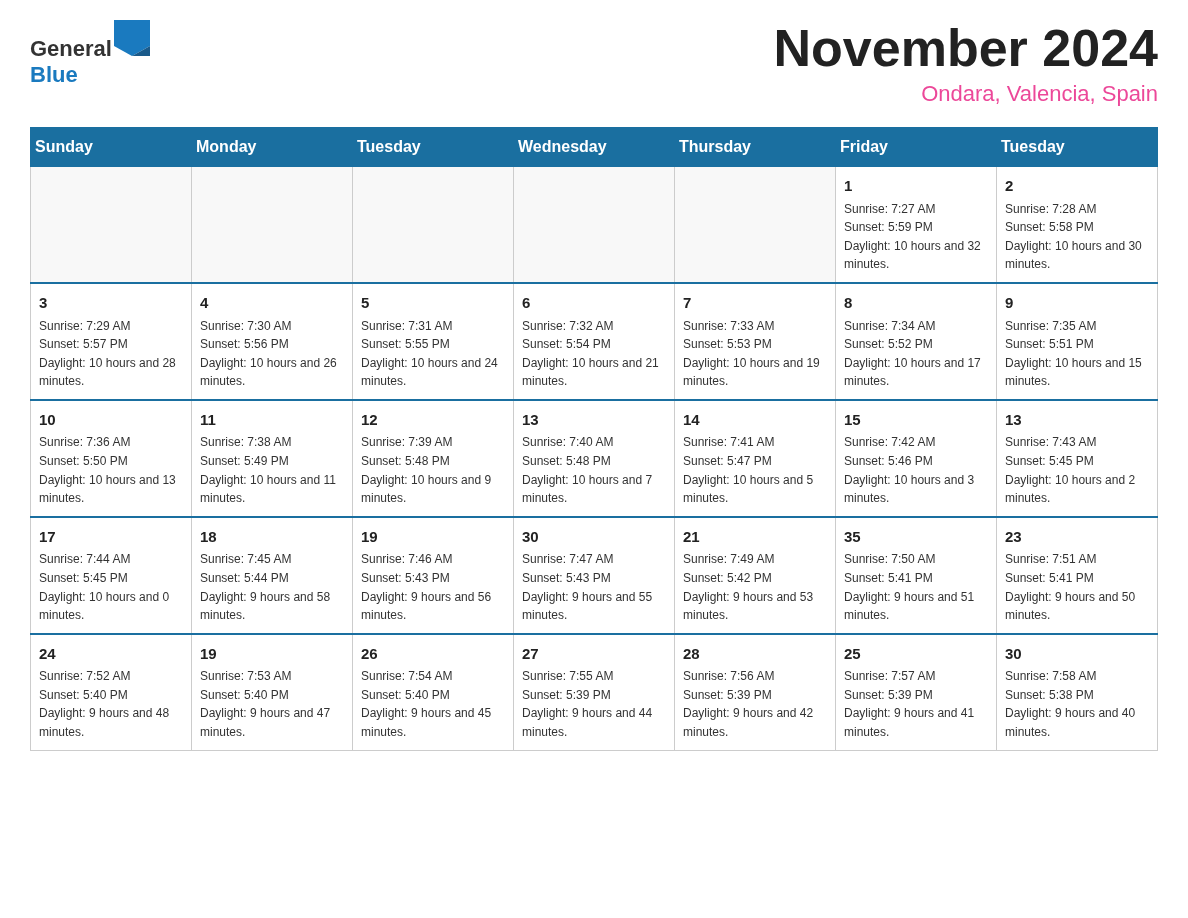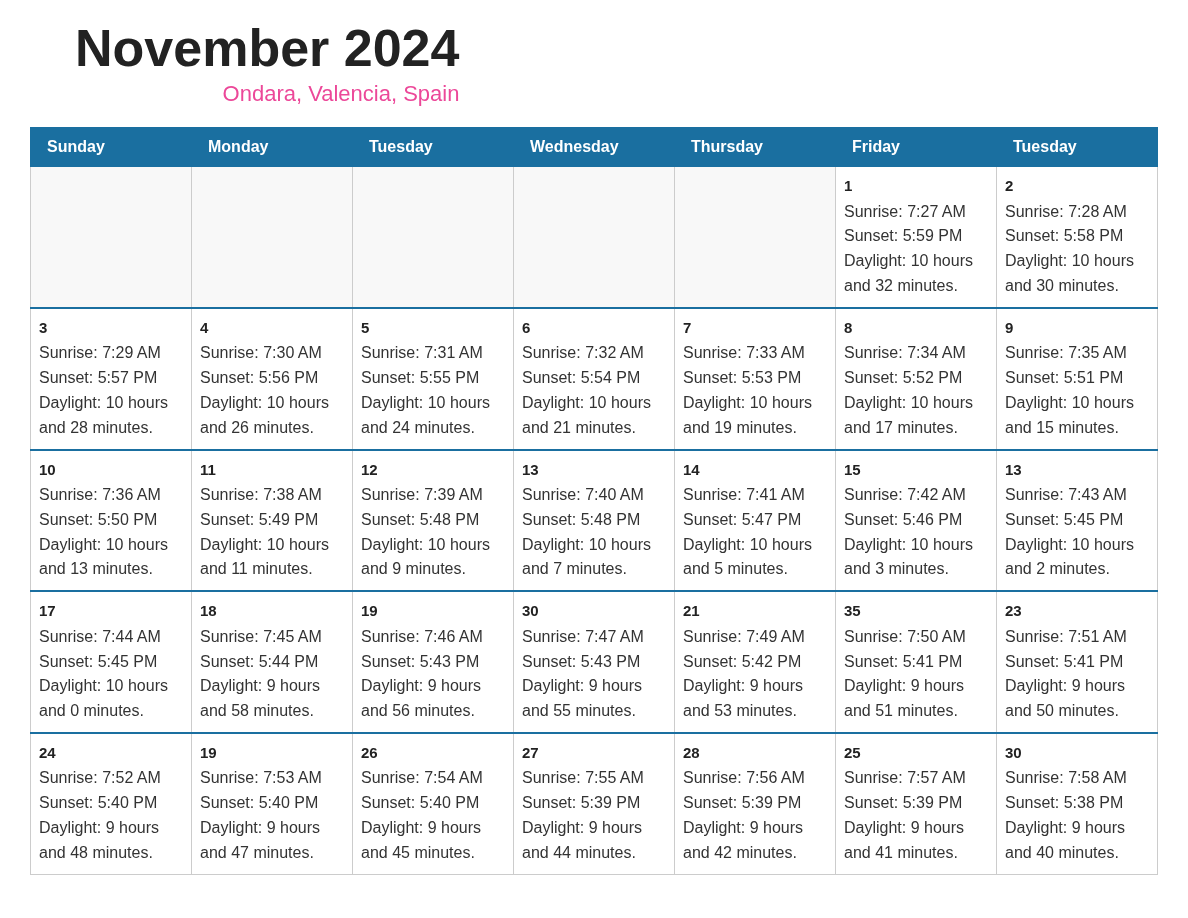--- a/index.html
+++ b/index.html
@@ -48,21 +48,21 @@
     }
     table {
       width: 100%;
       border-collapse: collapse;
     }
     thead tr th {
       background-color: #1a6fa0;
       color: #fff;
       font-size: 16px;
       font-weight: bold;
-      padding: 10px 16px;
+      padding: 10px 4px;
       text-align: left;
       border: 1px solid #1a6fa0;
     }
     tbody tr td {
       vertical-align: top;
       padding: 8px 8px;
       border: 1px solid #ccc;
       width: 14.28%;
       min-height: 110px;
       font-size: 12.5px;
@@ -73,35 +73,44 @@
       border-bottom: 2px solid #1a6fa0;
     }
     .day-num {
       font-size: 15px;
       font-weight: bold;
       color: #222;
       display: block;
       margin-bottom: 2px;
     }
     .cell-info {
-      font-size: 16px;
+      font-size: 12px;
       color: #333;
       line-height: 1.55;
     }
     .empty-cell {
       background: #f8f8f8;
     }
     tbody tr:last-child {
       border-bottom: none;
     }
   </style>
 </head>
 <body>
 
 <div class="header">
+  <div class="logo">
+    <div>
+      <span class="logo-general">General</span><svg class="logo-icon" viewBox="0 0 36 36" xmlns="http://www.w3.org/2000/svg">
+        <polygon points="0,0 36,0 36,26 18,36 0,26" fill="#1a7abf"></polygon>
+        <polygon points="18,36 36,26 36,36" fill="#1a5a8a"></polygon>
+      </svg><br>
+      <span class="logo-blue">Blue</span>
+    </div>
+  </div>
   <div class="title-area">
     <div class="month-title">November 2024</div>
     <div class="location">Ondara, Valencia, Spain</div>
   </div>
 </div>
 
 <table>
   <thead>
     <tr>
     <th>Sunday</th>

